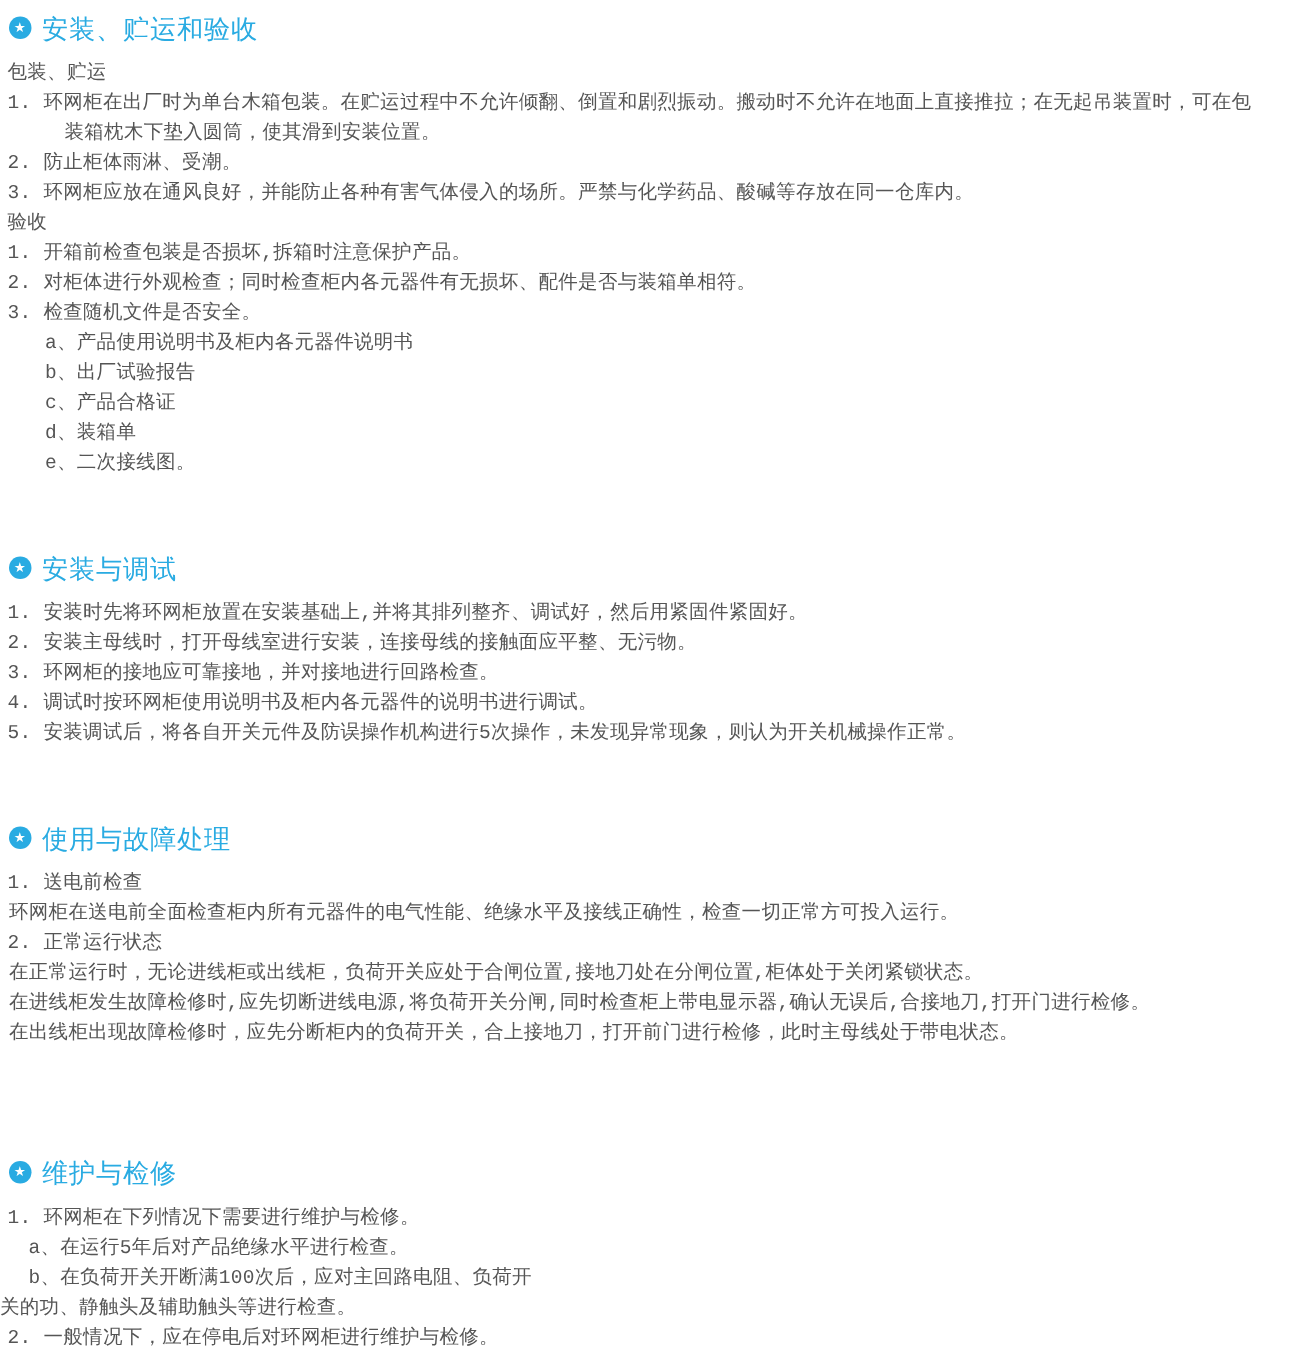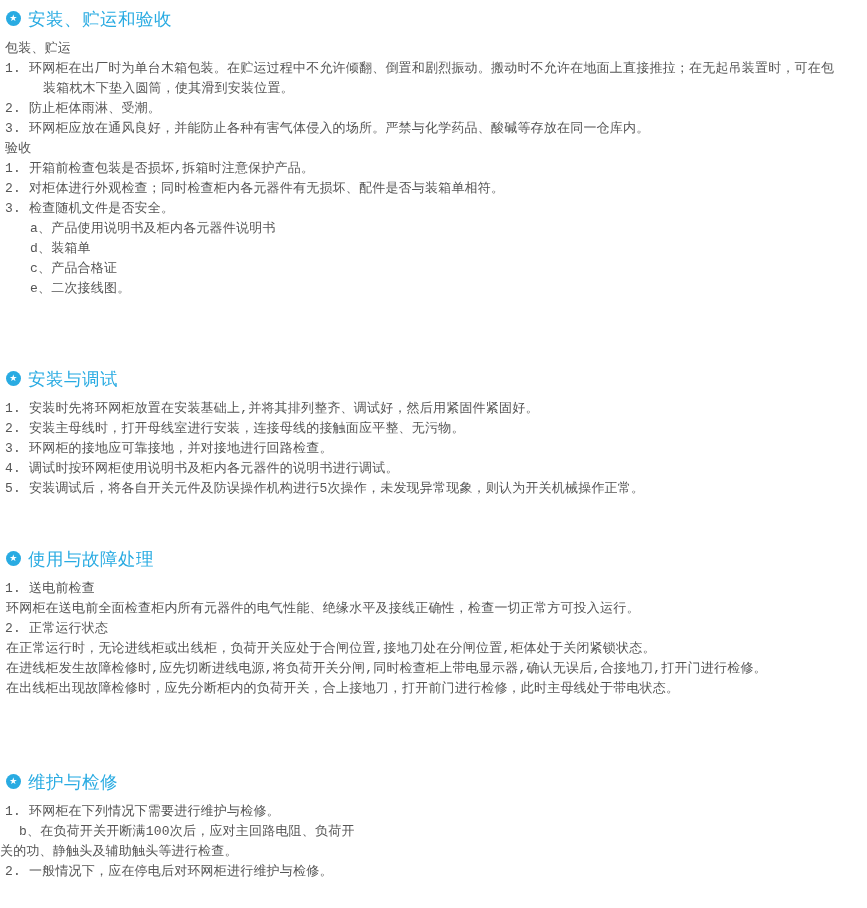--- a/index.html
+++ b/index.html
@@ -66,22 +66,23 @@
         <div class="line k-text">包装、贮运</div>
         <div class="line k-text">1. 环网柜在出厂时为单台木箱包装。在贮运过程中不允许倾翻、倒置和剧烈振动。搬动时不允许在地面上直接推拉；在无起吊装置时，可在包</div>
         <div class="line k-wrap">装箱枕木下垫入圆筒，使其滑到安装位置。</div>
         <div class="line k-text">2. 防止柜体雨淋、受潮。</div>
         <div class="line k-text">3. 环网柜应放在通风良好，并能防止各种有害气体侵入的场所。严禁与化学药品、酸碱等存放在同一仓库内。</div>
         <div class="line k-text">验收</div>
         <div class="line k-text">1. 开箱前检查包装是否损坏,拆箱时注意保护产品。</div>
         <div class="line k-text">2. 对柜体进行外观检查；同时检查柜内各元器件有无损坏、配件是否与装箱单相符。</div>
         <div class="line k-text">3. 检查随机文件是否安全。</div>
         <div class="line k-sub">a、产品使用说明书及柜内各元器件说明书</div>
+        <div class="line k-sub">b、出厂试验报告</div>
+        <div class="line k-sub">c、产品合格证</div>
         <div class="line k-sub">d、装箱单</div>
-        <div class="line k-sub">c、产品合格证</div>
         <div class="line k-sub">e、二次接线图。</div>
       </div>
   </section>
 
   <section class="section">
     <div class="section-header">
       <span class="star-badge">★</span>
       <span class="section-title">安装与调试</span>
     </div>
     <div class="lines">
@@ -108,18 +109,19 @@
       </div>
   </section>
 
   <section class="section">
     <div class="section-header">
       <span class="star-badge">★</span>
       <span class="section-title">维护与检修</span>
     </div>
     <div class="lines">
         <div class="line k-text">1. 环网柜在下列情况下需要进行维护与检修。</div>
+        <div class="line k-sub2">a、在运行5年后对产品绝缘水平进行检查。</div>
         <div class="line k-sub2">b、在负荷开关开断满100次后，应对主回路电阻、负荷开</div>
         <div class="line k-sub2wrap">关的功、静触头及辅助触头等进行检查。</div>
         <div class="line k-text">2. 一般情况下，应在停电后对环网柜进行维护与检修。</div>
       </div>
   </section>
 </main>
 
 </body></html>

